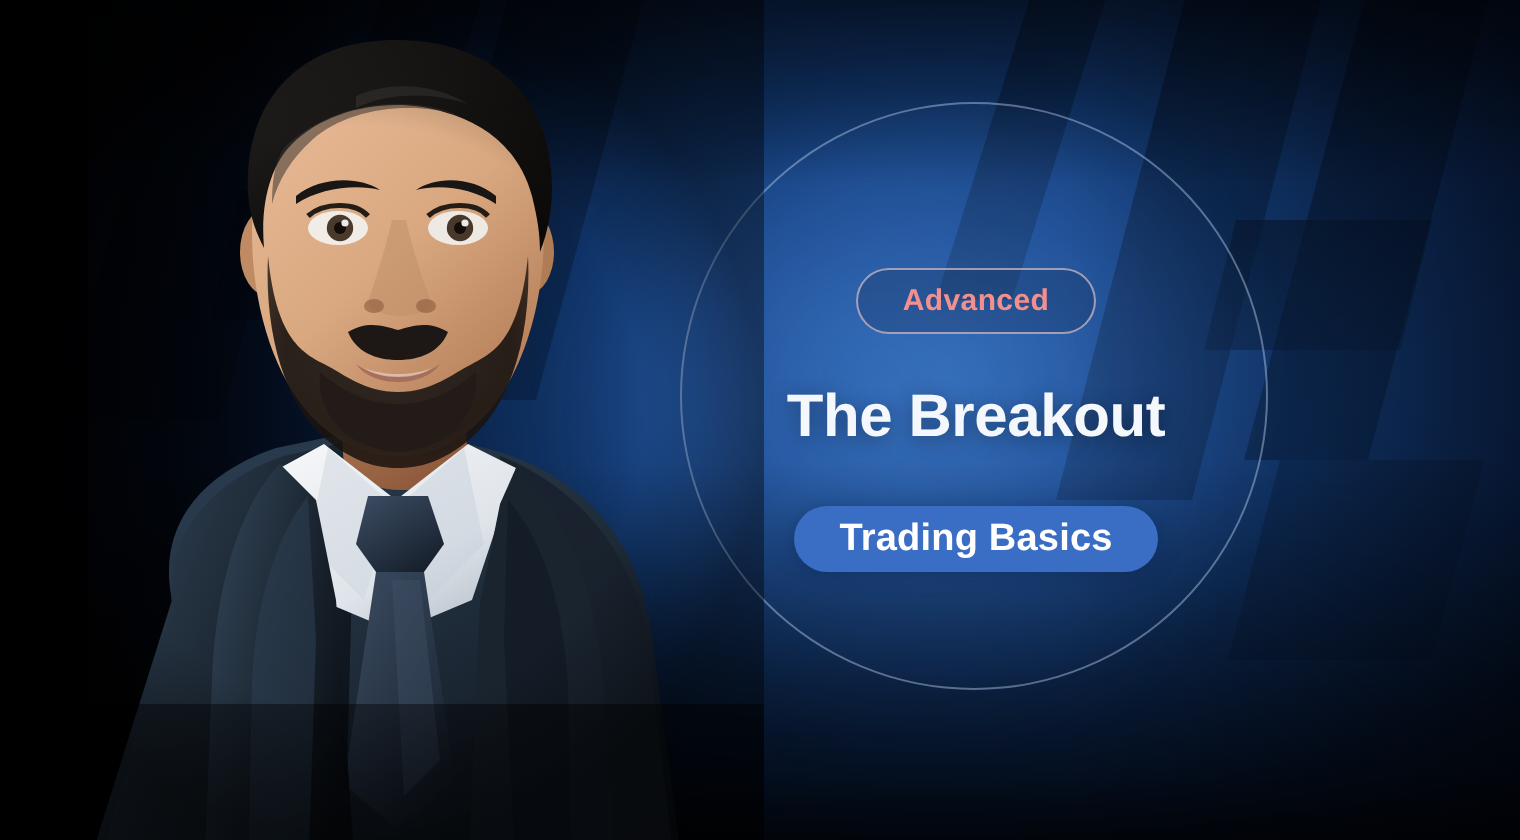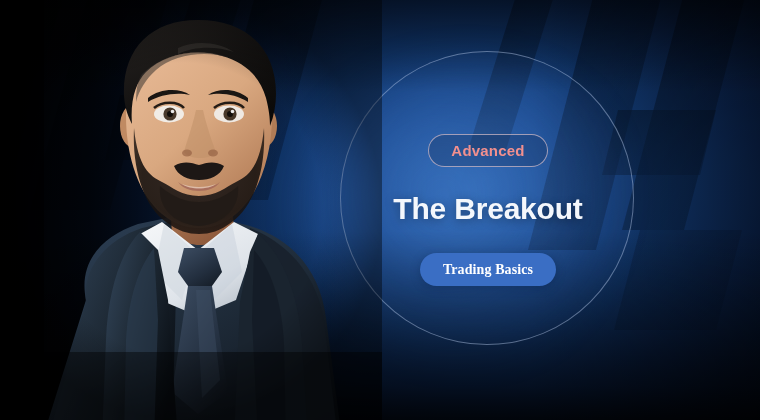--- a/index.html
+++ b/index.html
@@ -121,26 +121,25 @@
   .badge-topic {
     margin-top: 26px;
     display: inline-flex;
     align-items: center;
     justify-content: center;
     height: 33px;
     padding: 0 23px;
     border-radius: 18px;
     background: #3a6ec4;
     color: #ffffff;
-    font-size: 14px;
+    font-size: 19px;
     font-weight: bold;
     letter-spacing: 0.1px;
     white-space: nowrap;
     box-shadow: 0 2px 10px rgba(10,30,70,0.35);
-    font-family: Liberation Serif, serif;
   }
 </style>
 </head>
 <body>
 
 <div class="banner">
 
   <div class="bg-base"></div>
 
   <svg class="bg-shapes" viewBox="0 0 760 420" preserveAspectRatio="none">

